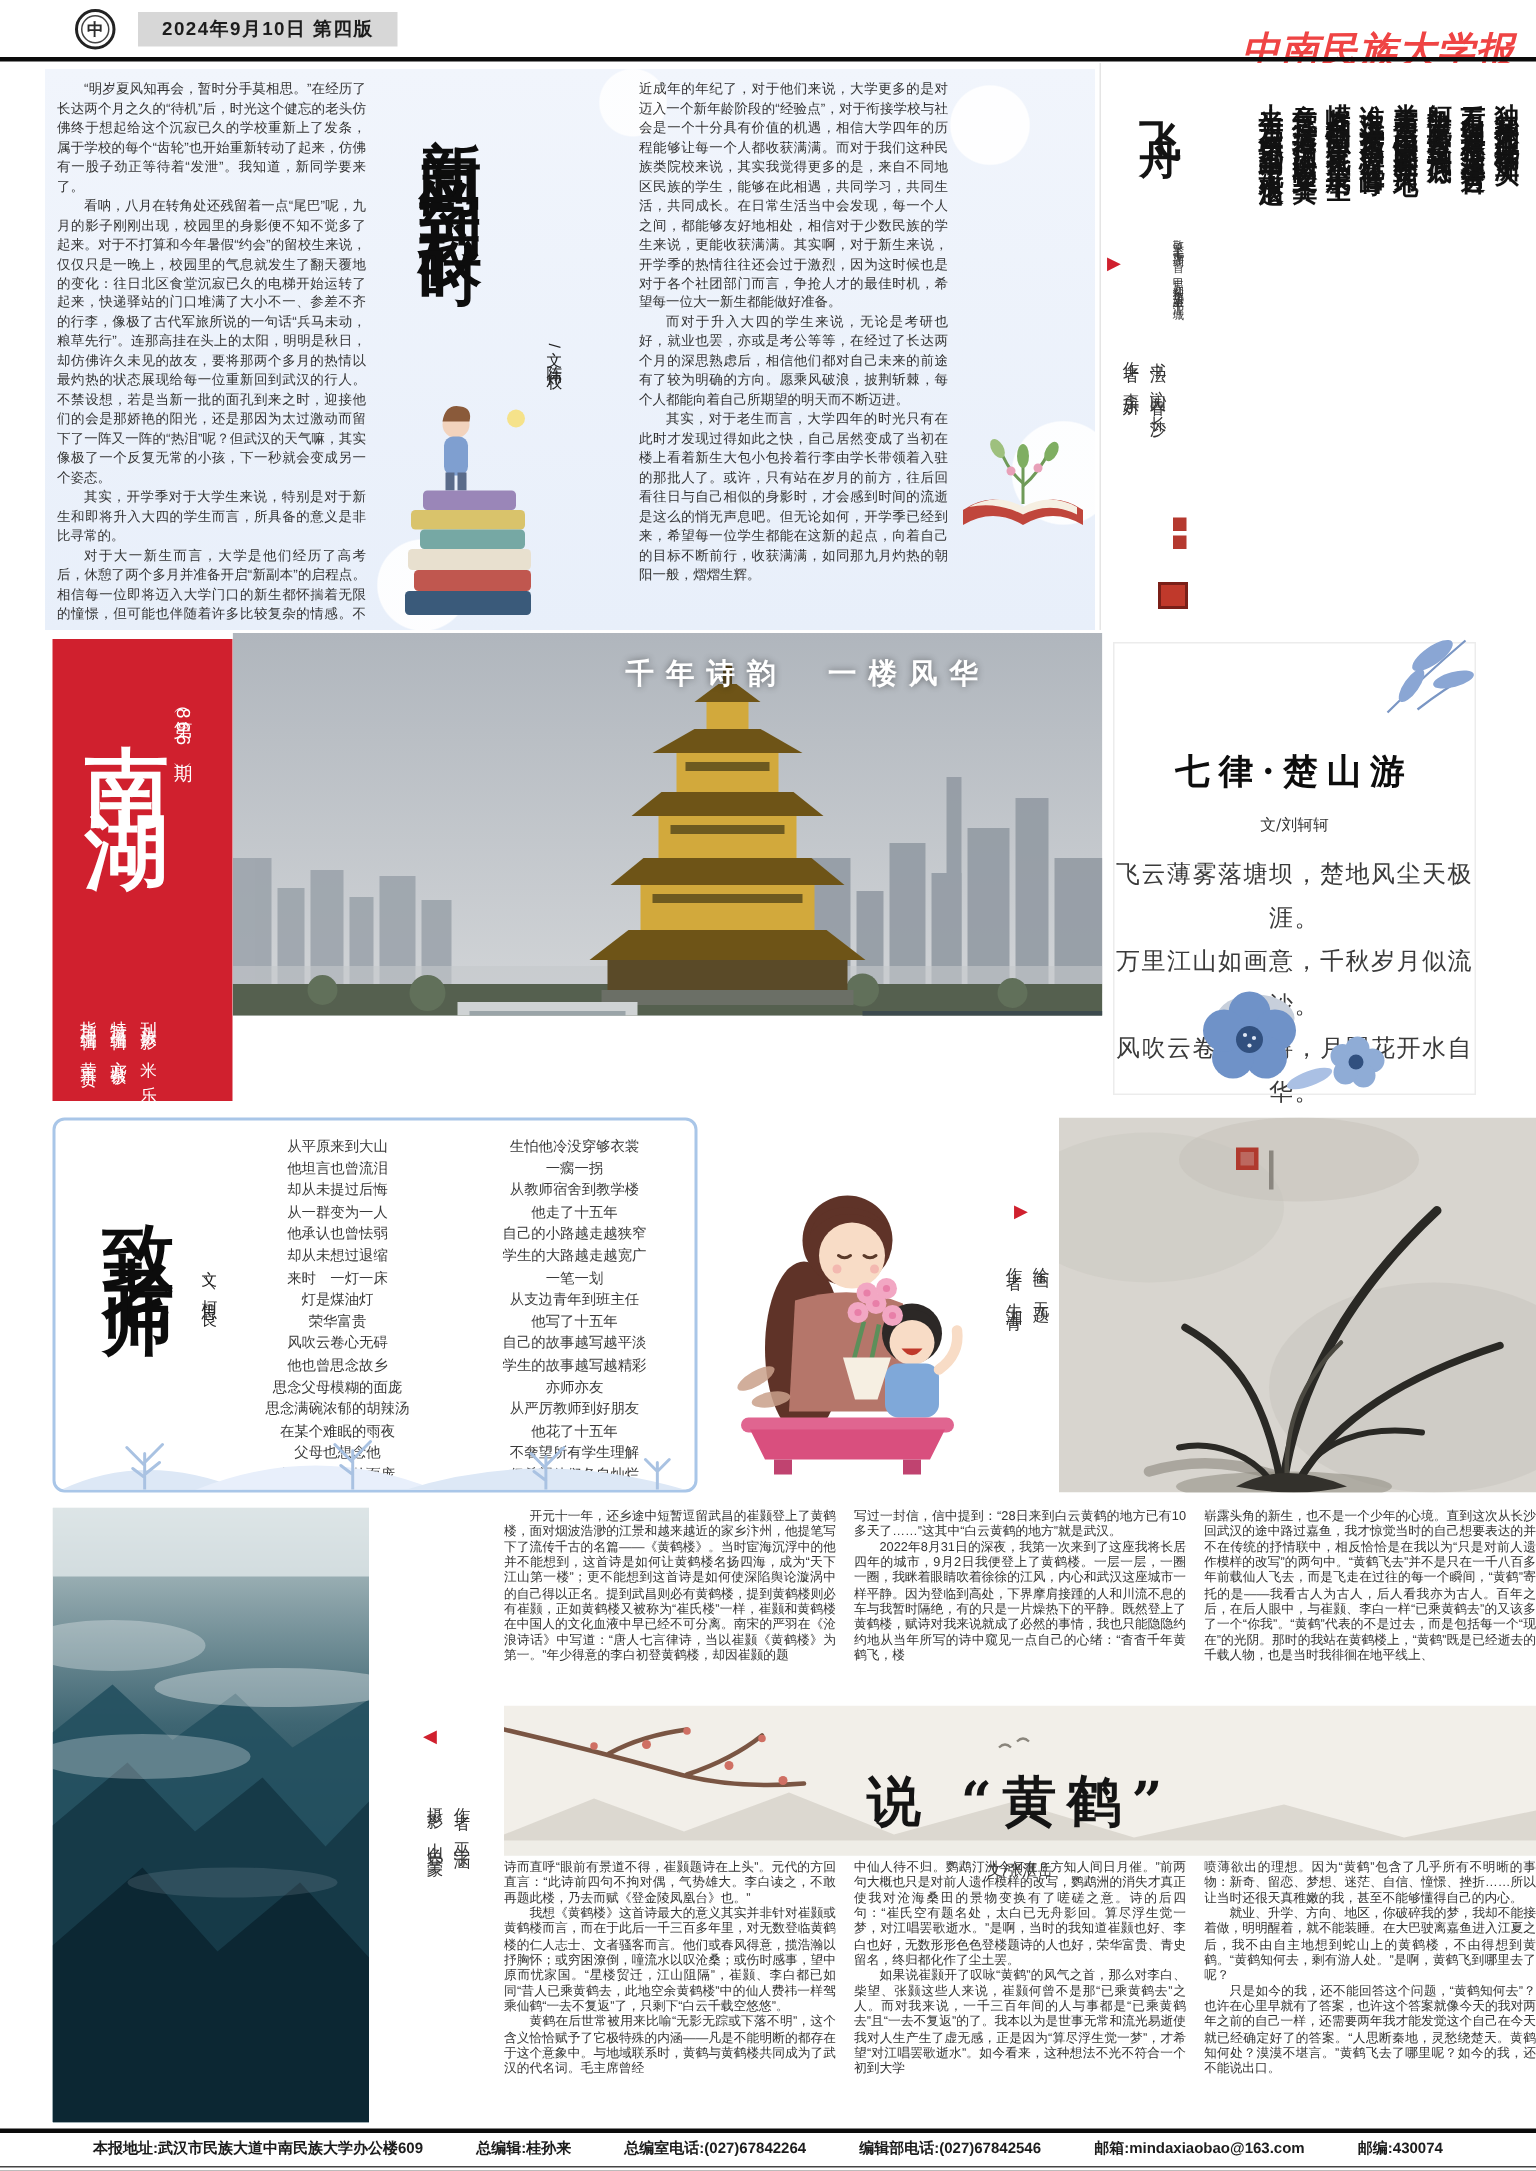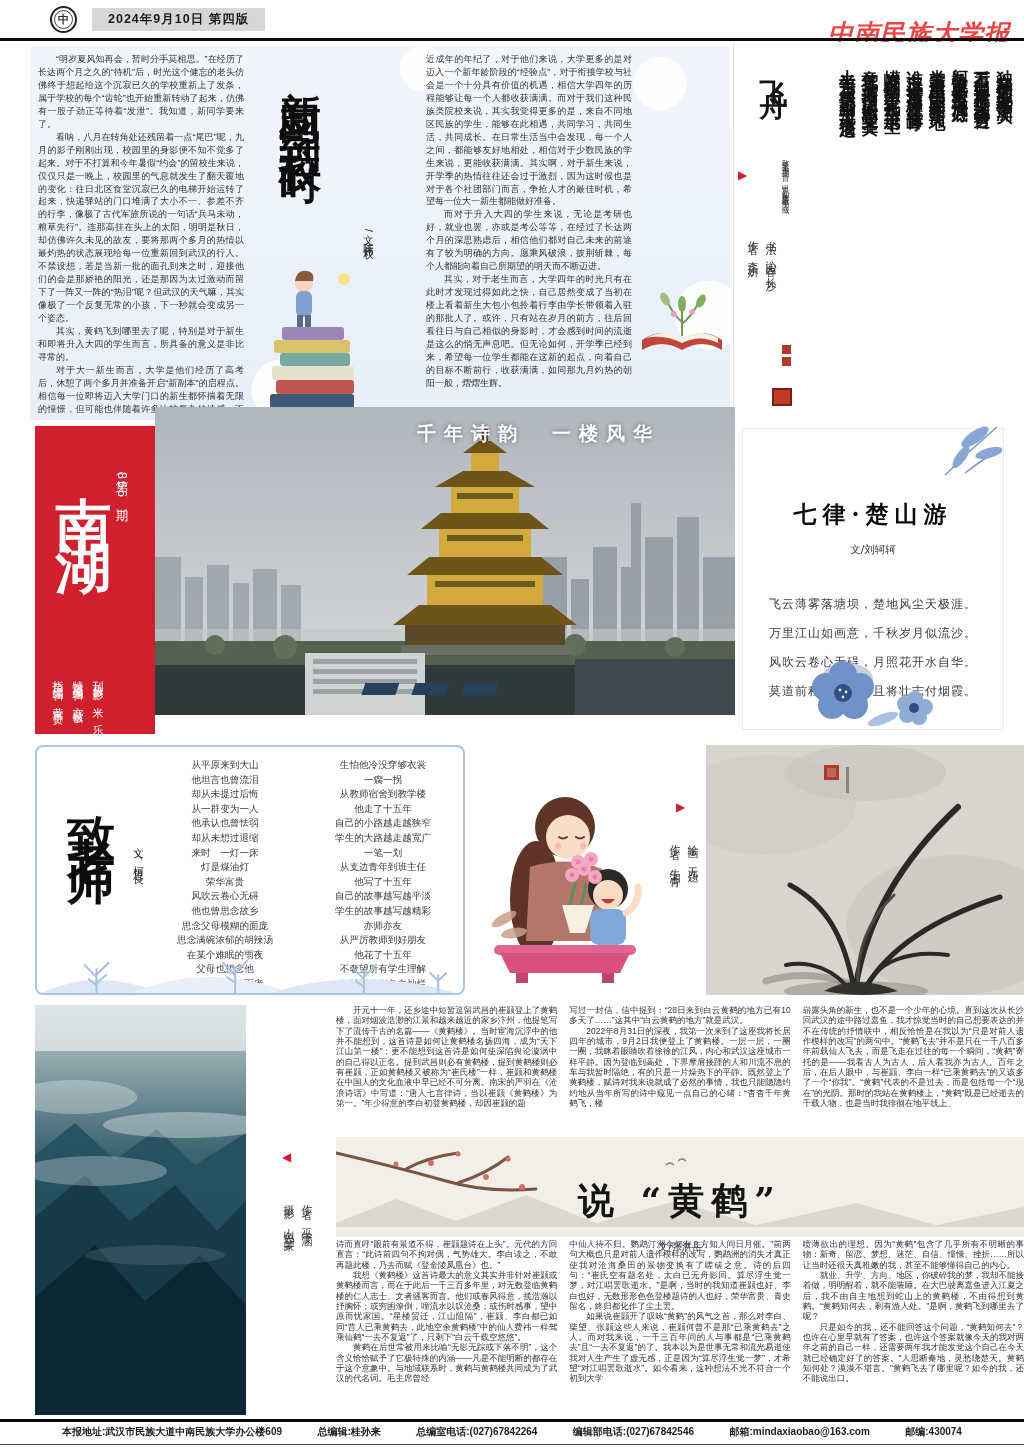--- a/index.html
+++ b/index.html
@@ -54,29 +54,29 @@
               font-size:16.5px;letter-spacing:3.5px;color:#121212;line-height:1.3}
   .calli-body > *{margin:0 1px}
 
   
   .nanhu-red{left:35px;top:426px;width:120px;height:308px;background:var(--red);color:#fff}
   .nanhu-name{left:12px;top:26px;font-size:56px;font-weight:900;letter-spacing:42px;
               font-family:"DejaVu Serif",serif}
   .nanhu-issue{left:78px;top:42px;font-size:12.5px;letter-spacing:2px}
   .nanhu-credits{left:10px;bottom:16px;font-size:11px;letter-spacing:3px}
   .nanhu-credits > *{margin:0 5px}
-  .photo1{left:155px;top:407px;width:580px;height:308px;overflow:hidden}
+  .photo1{left:155px;top:422px;width:580px;height:255px;overflow:hidden}
   .photo1-overlay{left:262px;top:14px;color:#fff;font-size:19px;font-weight:700;letter-spacing:8px;
                   font-family:"DejaVu Serif",serif;text-shadow:0 0 5px rgba(0,0,0,.45)}
-  .poemcard{left:742px;top:428px;width:262px;height:302px;background:#fff;border:1px solid #ececec;text-align:center}
+  .poemcard{left:742px;top:428px;width:242px;height:302px;background:#fff;border:1px solid #ececec;text-align:center}
   .pc-title{margin-top:70px;font-size:23px;font-weight:900;letter-spacing:6px;color:#0d0d0d;
             font-family:"DejaVu Serif",serif}
   .pc-author{margin-top:13px;font-size:10.5px;color:#333;font-family:"DejaVu Serif",serif}
-  .pc-lines{margin-top:34px;font-size:12px;line-height:29px;color:#3a3a3a;letter-spacing:1px;
-            font-family:Liberation Mono, monospace}
+  .pc-lines{margin-top:12px;font-size:16px;line-height:29px;color:#3a3a3a;letter-spacing:1px;
+            font-family:Liberation Serif, serif}
   .pc-leaves{right:-4px;top:-14px;width:92px;height:70px}
   .pc-flower{left:50%;transform:translateX(-50%);bottom:-4px;width:180px;height:92px}
 
   
   .tcard{left:35px;top:745px;width:430px;height:250px;border:2px solid #a9c6e8;border-radius:8px;
          background:#fff;overflow:hidden}
   .t-title{left:22px;top:30px;font-size:48px;font-weight:900;letter-spacing:22px;color:#0c0c0c}
   .t-author{left:95px;top:92px;font-size:10.5px;letter-spacing:4px;color:#222}
   .t-col{position:absolute;top:11px;text-align:center;font-size:9.6px;line-height:14.6px;color:#3a3a3a}
   .t-col1{left:118px;width:140px}
@@ -119,21 +119,21 @@
     <div class="logo-inner">中</div>
   </div>
   <div class="abs datebox">2024年9月10日  第四版</div>
   <div class="abs masthead">中南民族大学报</div>
   <div class="abs rule-top"></div>
 
   <section class="abs a1">
     <div class="a1-col a1-col1">
         <p class="para">“明岁夏风知再会，暂时分手莫相思。”在经历了长达两个月之久的“待机”后，时光这个健忘的老头仿佛终于想起给这个沉寂已久的学校重新上了发条，属于学校的每个“齿轮”也开始重新转动了起来，仿佛有一股子劲正等待着“发泄”。我知道，新同学要来了。</p>
         <p class="para">看呐，八月在转角处还残留着一点“尾巴”呢，九月的影子刚刚出现，校园里的身影便不知不觉多了起来。对于不打算和今年暑假“约会”的留校生来说，仅仅只是一晚上，校园里的气息就发生了翻天覆地的变化：往日北区食堂沉寂已久的电梯开始运转了起来，快递驿站的门口堆满了大小不一、参差不齐的行李，像极了古代军旅所说的一句话“兵马未动，粮草先行”。连那高挂在头上的太阳，明明是秋日，却仿佛许久未见的故友，要将那两个多月的热情以最灼热的状态展现给每一位重新回到武汉的行人。不禁设想，若是当新一批的面孔到来之时，迎接他们的会是那娇艳的阳光，还是那因为太过激动而留下了一阵又一阵的“热泪”呢？但武汉的天气嘛，其实像极了一个反复无常的小孩，下一秒就会变成另一个姿态。</p>
-        <p class="para">其实，黄鹤飞到哪里去了呢，特别是对于新生和即将升入大四的学生而言，所具备的意义是非比寻常的。</p>
+        <p class="para">其实，开学季对于大学生来说，特别是对于新生和即将升入大四的学生而言，所具备的意义是非比寻常的。</p>
         <p class="para">对于大一新生而言，大学是他们经历了高考后，休憩了两个多月并准备开启“新副本”的启程点。相信每一位即将迈入大学门口的新生都怀揣着无限的憧憬，但可能也伴随着许多比较复杂的情感。不过我相信，大部分的新生都已经是将</p>
       </div>
     <div class="abs a1-title v">新同学到校时</div>
     <div class="abs a1-author v">文/陈伟权</div>
     <svg class="abs books" viewBox="0 0 120 175">
       <circle cx="92" cy="34" r="6" fill="#f5e28a"></circle>
       <circle cx="52" cy="38" r="9" fill="#f2d3bd"></circle>
       <path d="M43 36 q2-12 12-10 q8 1 6 10 z" fill="#8a5a3a"></path>
       <rect x="44" y="46" width="16" height="26" rx="6" fill="#7f9fd0"></rect>
       <rect x="45" y="70" width="6" height="12" fill="#5a6b8a"></rect>

